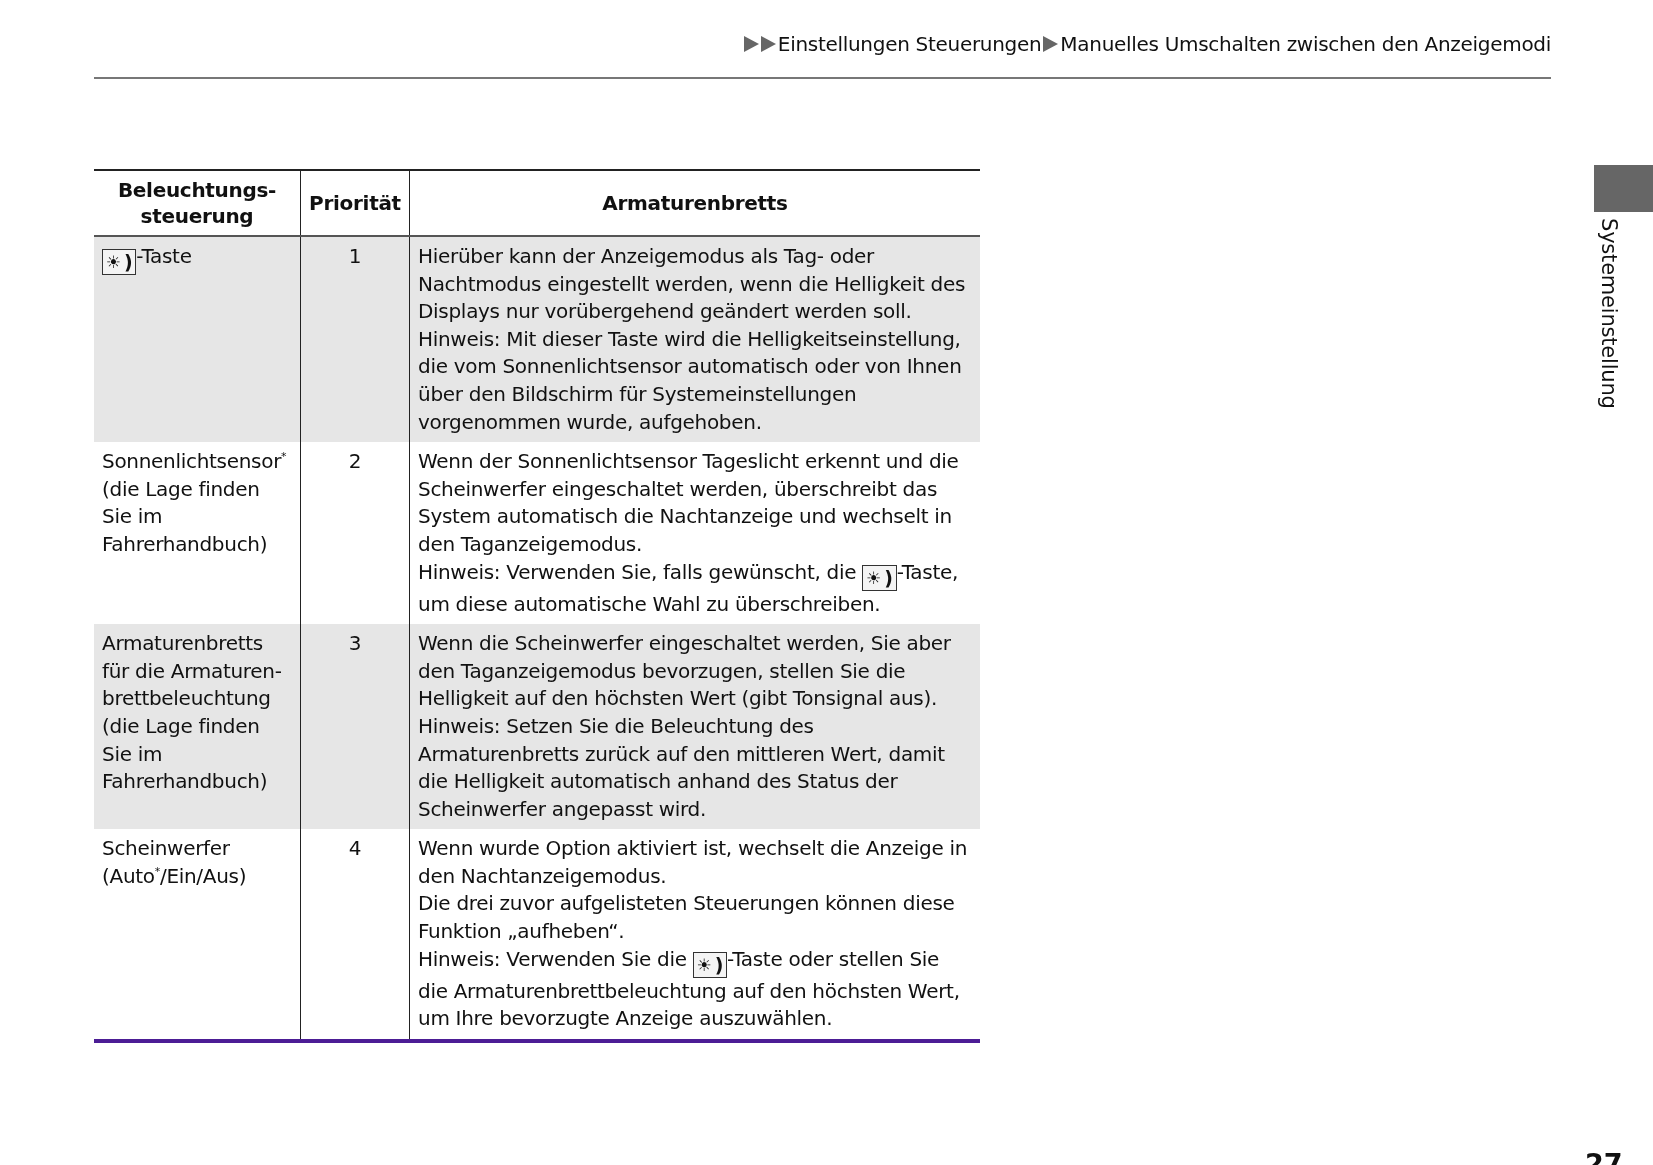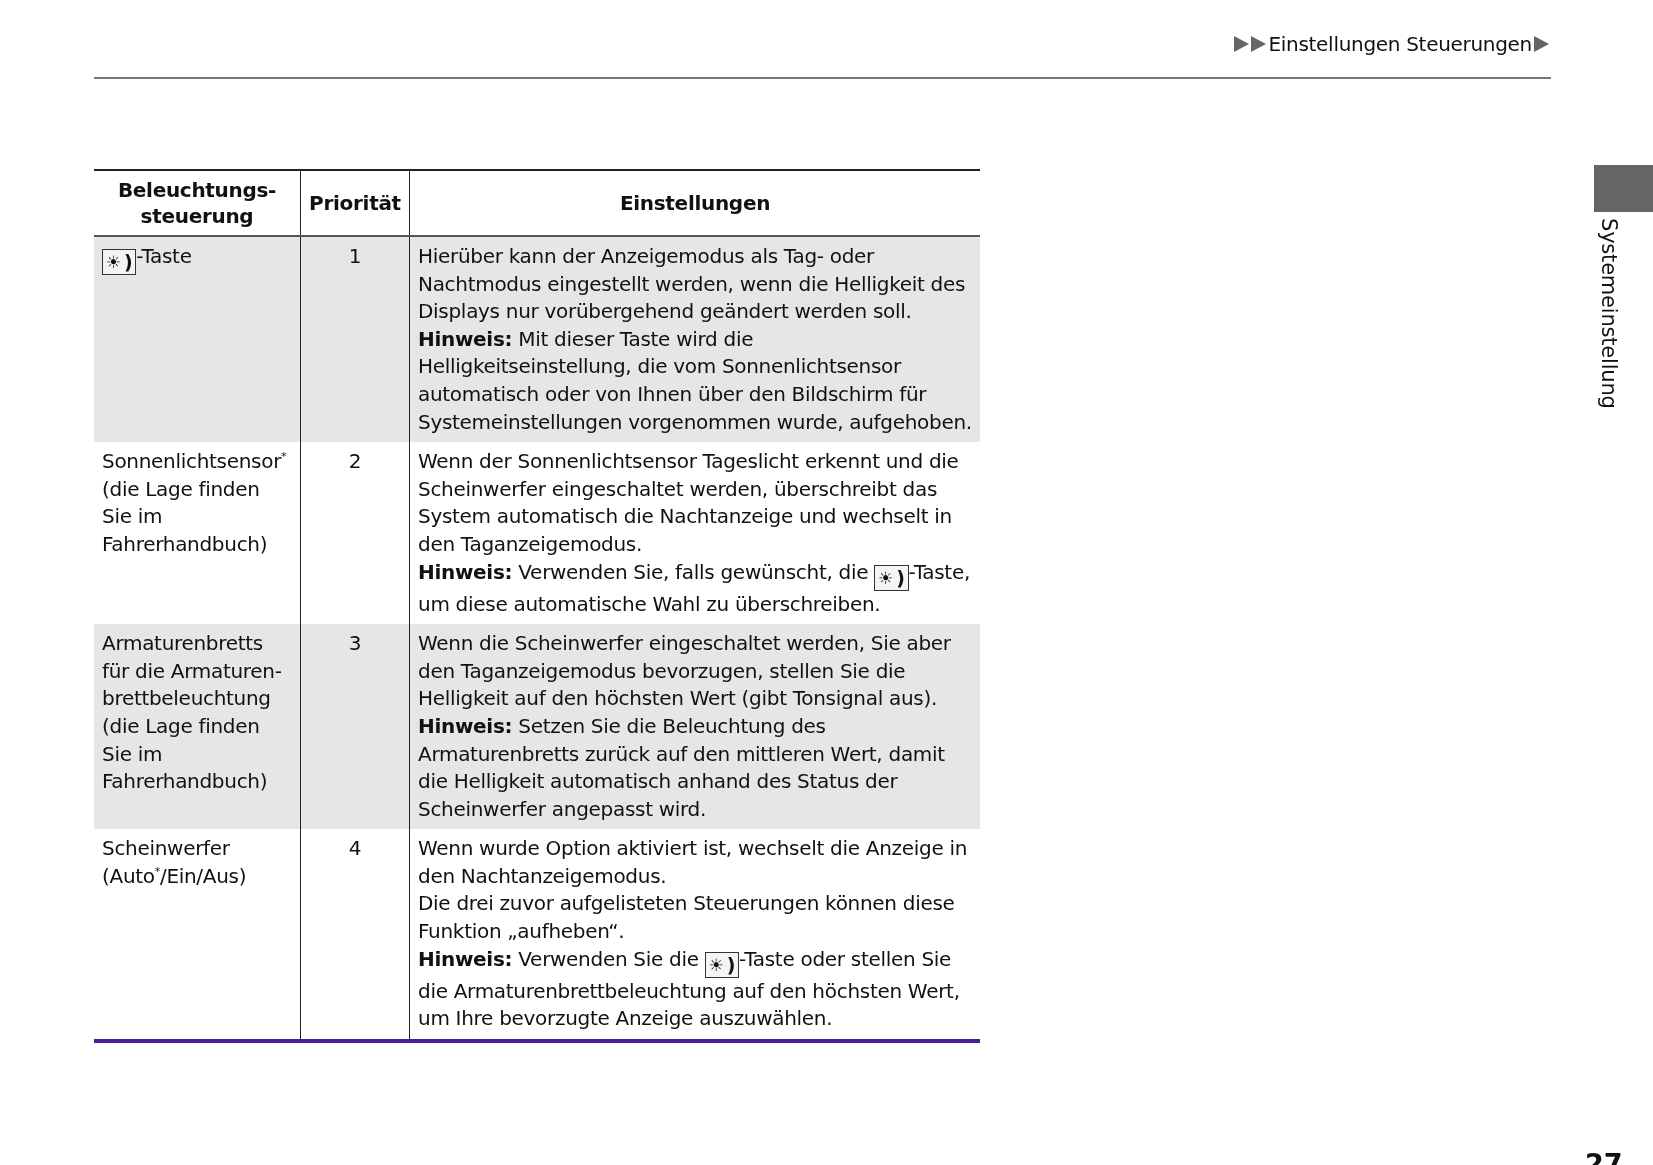--- a/index.html
+++ b/index.html
@@ -33,52 +33,53 @@
     border-top: 2px solid #222; border-bottom: 2px solid #555; padding: 0 6px; line-height: 26px;
   }
   table.main td { vertical-align: top; padding: 6px 8px 6px 8px; }
   .c1 { width: 190px; margin-top: 31px; }
   .c2 { width: 92px; text-align: center; }
   .c3 { }
   table.main th.c1, table.main td.c1 { border-right: 1.5px solid #222; }
   table.main th.c2, table.main td.c2 { border-right: 1.5px solid #222; }
   tr.shade td { background: #e6e6e6; }
   tr.last td { border-bottom: 4px solid #4c1d95; }
-  .bold { font-weight: bold; }
+  .bold { font-weight: normal; }
   .key-icon {
     display: inline-flex; align-items: center; justify-content: center; gap: 3px;
     border: 1px solid #333; background: #f4f4f4; height: 24px; padding: 0 3px;
     vertical-align: -5px; font-size: 16px; line-height: 24px;
   }
   .key-icon .sun { font-size: 17px; }
   .key-icon .moon { font-weight: bold; font-size: 19px; }
   sup { font-size: 11px; line-height: 0; }
 </style>
 </head>
 <body>
 
 <div class="breadcrumb">
   <span class="tri"></span>
   <span class="tri"></span>
   <span>Einstellungen Steuerungen</span>
   <span class="tri" style="margin-left:2px"></span>
+  <span>Manuelles Umschalten zwischen den Anzeigemodi</span>
 </div>
 <div class="header-rule"></div>
 
 <div class="side-tab"></div>
 <div class="side-label">Systemeinstellung</div>
 
 <table class="main">
   <thead>
     <tr>
       <th class="c1">
         <span>Beleuchtungs-<br>steuerung</span>
       </th>
       <th class="c2">Priorität</th>
-      <th class="c3">Einstellungen</th>
+      <th class="c3">Armaturenbretts</th>
     </tr>
   </thead>
   <tbody>
 
     <tr class="shade" style="height:205px">
       <td class="c1">
         <span class="key-icon">
           <span class="sun">☀</span>
             <span class="moon">)</span>
         </span><span>-Taste</span>

